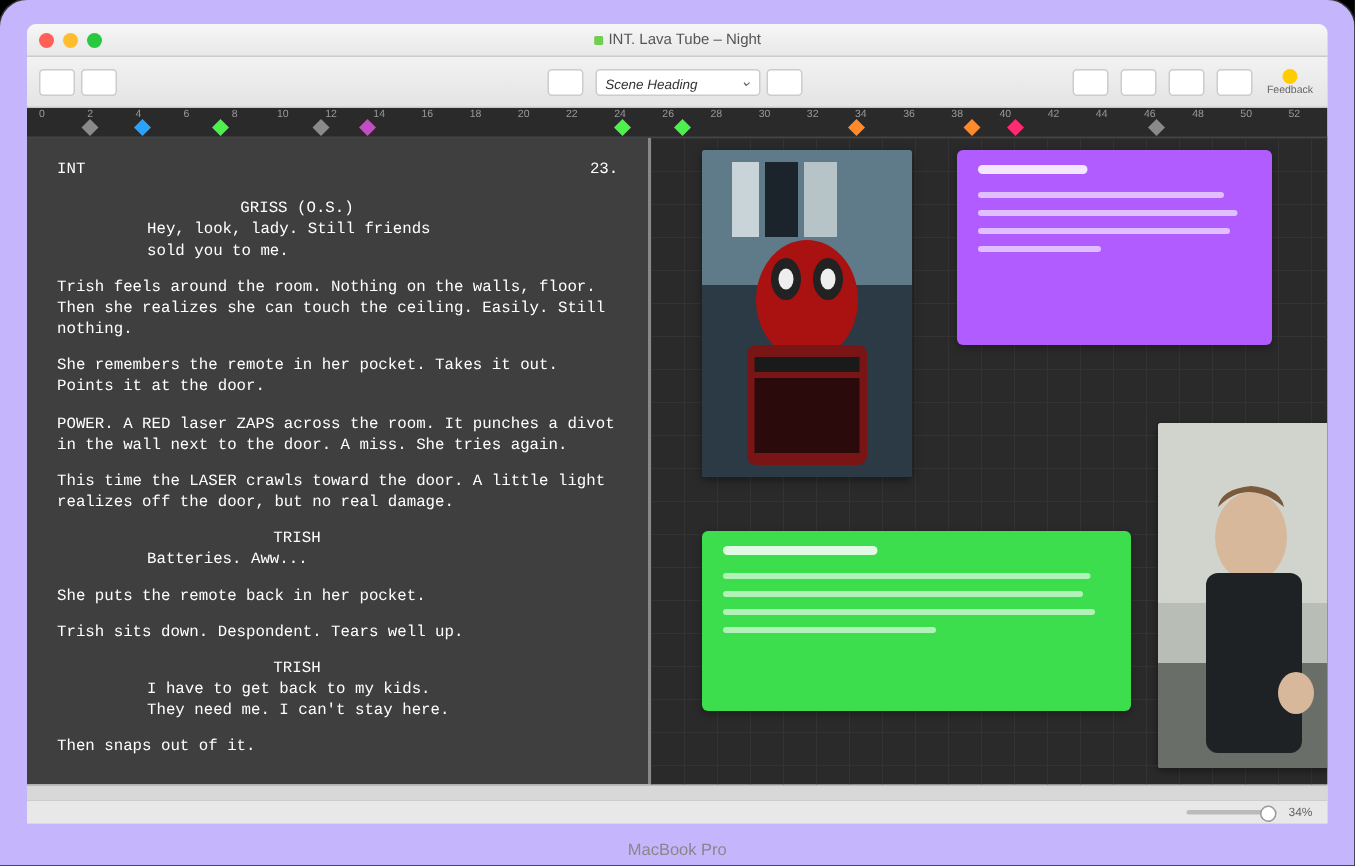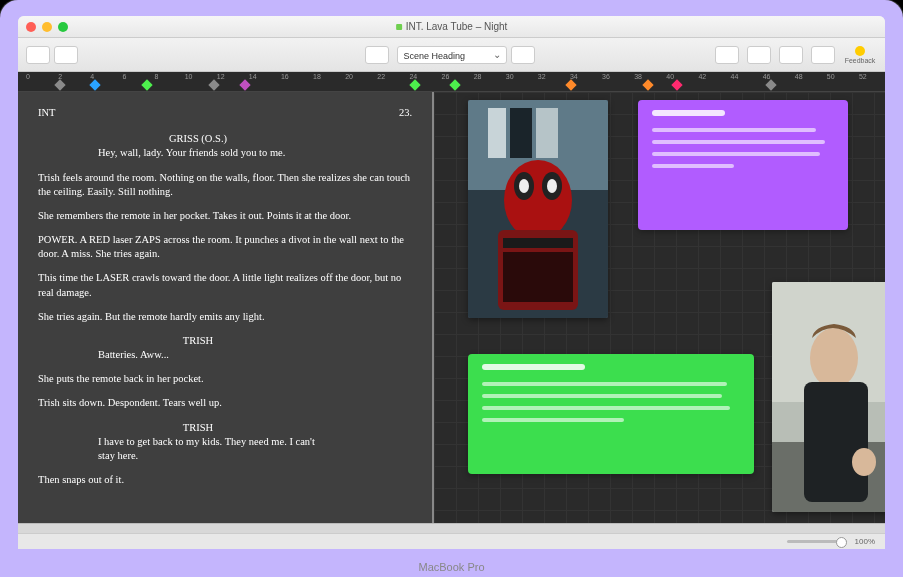--- a/index.html
+++ b/index.html
@@ -93,20 +93,21 @@
 .elem-select {
   width: 110px; height: 18px;
   background: #fff;
   border: 1px solid #ccc;
   border-radius: 3px;
   font-size: 9px;
   padding: 0 6px;
   line-height: 18px;
   color: #333;
   position: relative;
+  font-style: italic;
 }
 .elem-select::after {
   content: "⌄";
   position: absolute;
   right: 4px;
   top: -1px;
   font-size: 10px;
   color: #666;
 }
 .toolbar-right {
@@ -152,21 +153,21 @@
   flex: 1;
   display: flex;
   overflow: hidden;
   background: #2a2a2a;
 }
 
 .script {
   width: 48%;
   background: #3f3f3f;
   padding: 14px 20px;
-  font-family: Liberation Serif, serif;
+  font-family: Liberation Mono, monospace;
   font-size: 10.5px;
   line-height: 1.35;
   color: #fff;
   overflow: hidden;
   border-right: 2px solid #888;
 }
 .slugline { display: flex; justify-content: space-between; margin-bottom: 12px; }
 .char { text-align: center; margin-left: 90px; width: 140px; }
 .dialog { margin-left: 60px; width: 220px; margin-bottom: 10px; }
 .action { margin-bottom: 10px; }
@@ -326,26 +327,25 @@
 
   <div class="workspace">
 
     <div class="script">
       <div class="slugline">
         <span>INT</span>
         <span>23.</span>
       </div>
       <div id="script-body">
             <div class="char">GRISS (O.S.)</div>
-            <div class="dialog">Hey, wall, lady. Your friends sold you to me.</div>
+            <div class="dialog">Hey, look, lady. Still friends sold you to me.</div>
             <div class="action">Trish feels around the room. Nothing on the walls, floor. Then she realizes she can touch the ceiling. Easily. Still nothing.</div>
             <div class="action">She remembers the remote in her pocket. Takes it out. Points it at the door.</div>
             <div class="action">POWER. A RED laser ZAPS across the room. It punches a divot in the wall next to the door. A miss. She tries again.</div>
             <div class="action">This time the LASER crawls toward the door. A little light realizes off the door, but no real damage.</div>
-            <div class="action">She tries again. But the remote hardly emits any light.</div>
             <div class="char">TRISH</div>
             <div class="dialog">Batteries. Aww...</div>
             <div class="action">She puts the remote back in her pocket.</div>
             <div class="action">Trish sits down. Despondent. Tears well up.</div>
             <div class="char">TRISH</div>
             <div class="dialog">I have to get back to my kids. They need me. I can't stay here.</div>
             <div class="action">Then snaps out of it.</div>
           </div>
     </div>
 
@@ -391,17 +391,17 @@
           <rect x="32" y="100" width="64" height="120" fill="#1e2224" rx="8"></rect>
           <ellipse cx="92" cy="180" rx="12" ry="14" fill="#d8b89a"></ellipse>
         </svg>
       </div>
     </div>
   </div>
 
   <div class="scrollbar-h"></div>
   <div class="statusbar">
     <div class="zoom-slider"></div>
-    <span>100%</span>
+    <span>34%</span>
   </div>
 
 </div>
 </div>
 
 </body></html>

